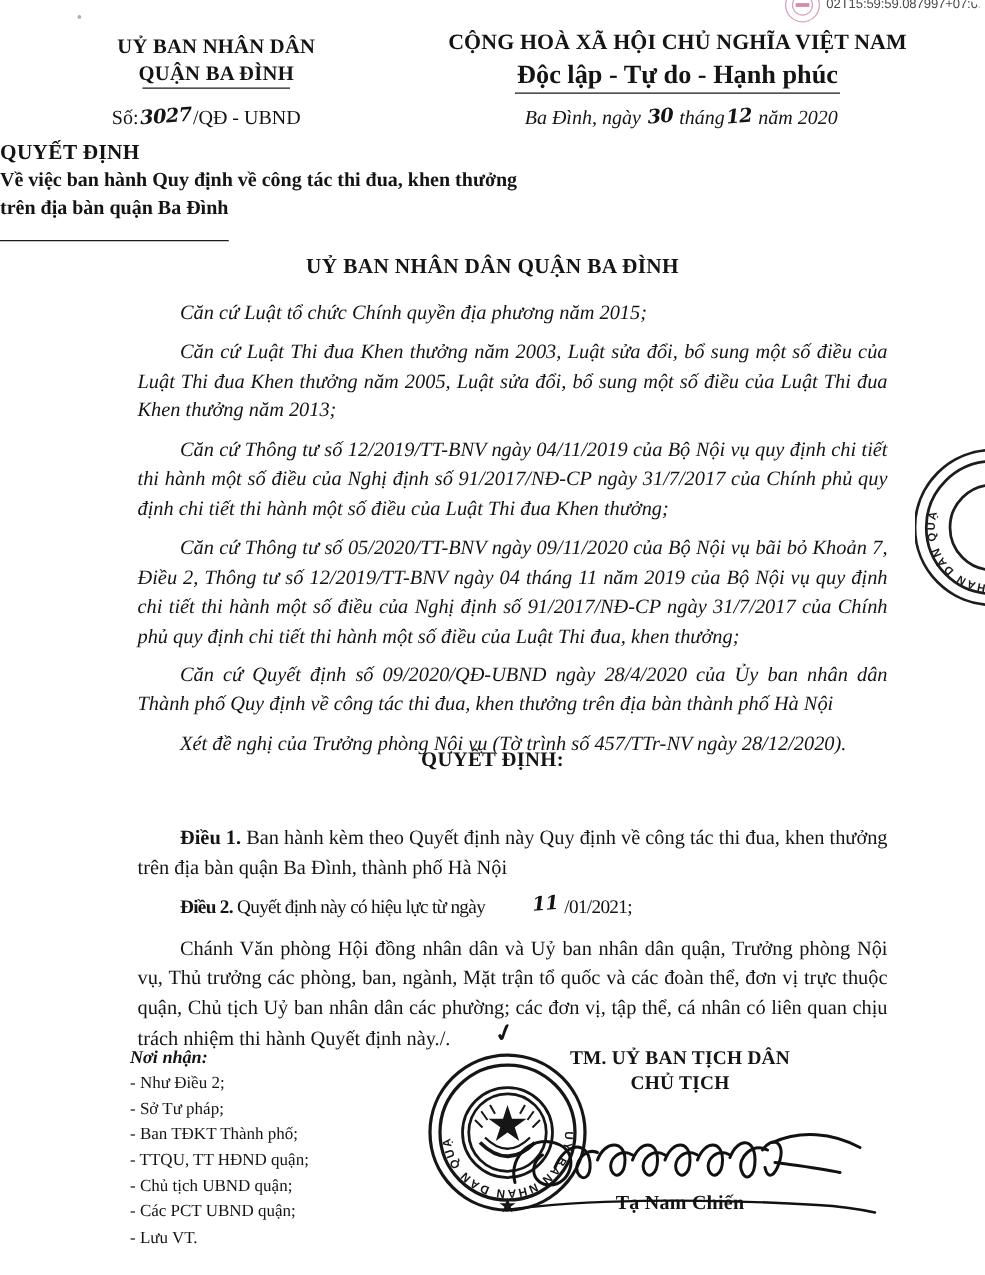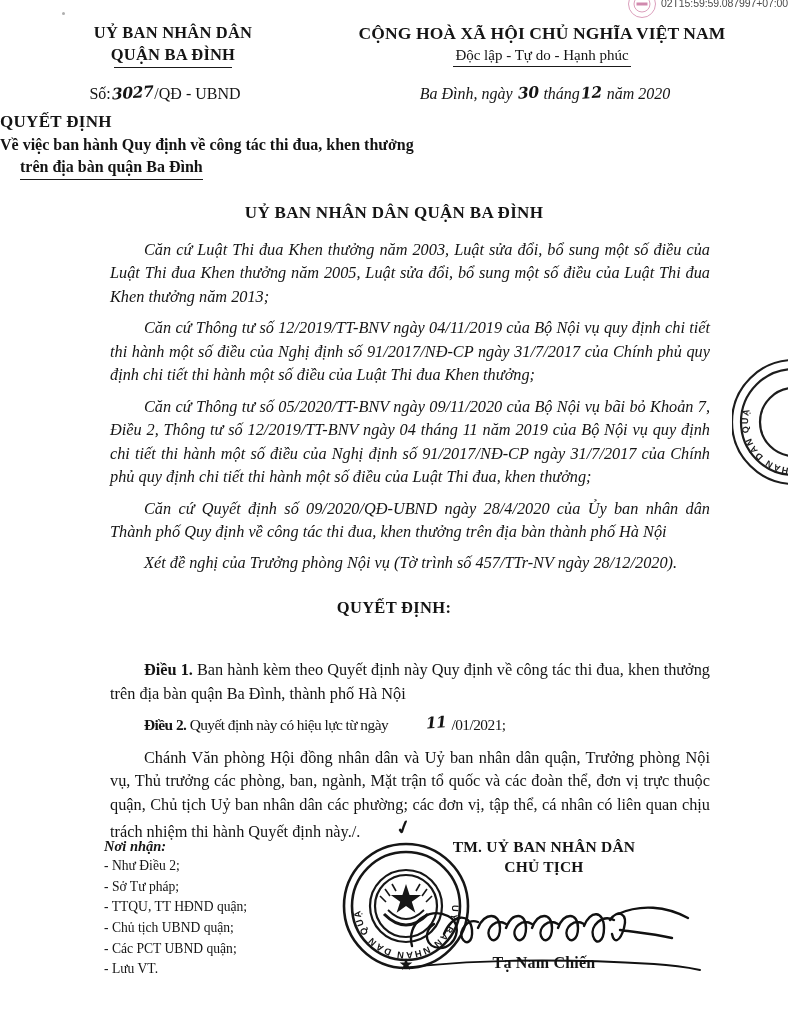--- a/index.html
+++ b/index.html
@@ -12,20 +12,21 @@
     font-family: "Liberation Serif", "DejaVu Serif", serif;
     color: #141414;
   }
   .page {
     position: relative;
     width: 788px;
     height: 1020px;
     margin: 0 auto;
     background: #ffffff;
     overflow: hidden;
+    border-radius: 17px;
   }
 
   
   .dsig-strip {
     position: absolute;
     top: -6px;
     right: 0px;
     display: flex;
     align-items: center;
     gap: 5px;
@@ -101,22 +102,22 @@
     line-height: 1.32;
     letter-spacing: .2px;
   }
   .nation-line {
     font-weight: bold;
     font-size: 17.5px;
     line-height: 1.3;
     letter-spacing: .1px;
   }
   .motto-line {
-    font-weight: normal;
-    font-size: 15px;
+    font-weight: bold;
+    font-size: 21px;
     line-height: 1.35;
     display: inline-block;
     padding: 0 2px 1px;
     border-bottom: 1.6px solid #1a1a1a;
   }
   .org-underline {
     display: block;
     width: 118px;
     height: 0;
     margin: 1px auto 0;
@@ -172,22 +173,21 @@
   }
   .doc-subject {
     font-weight: bold;
     font-size: 16px;
     line-height: 1.38;
     margin-top: 2px;
   }
   .doc-subject .u {
     display: inline-block;
     border-bottom: 1.6px solid #1a1a1a;
-    padding-bottom: 1px;
-    margin-left: 20px;
+    padding-bottom: 14px;
   }
 
   
   .authority {
     position: absolute;
     top: 203px;
     left: 0;
     right: 0;
     text-align: center;
     font-weight: bold;
@@ -377,20 +377,21 @@
       <div>Về việc ban hành Quy định về công tác thi đua, khen thưởng</div>
       <div>
         <span class="u">trên địa bàn quận Ba Đình</span>
       </div>
     </div>
   </div>
 
   <div class="authority">UỶ BAN NHÂN DÂN QUẬN BA ĐÌNH</div>
 
   <div class="preamble">
+    <p>Căn cứ Luật tổ chức Chính quyền địa phương năm 2015;</p>
     <p>Căn cứ Luật Thi đua Khen thưởng năm 2003, Luật sửa đổi, bổ sung một số điều của Luật Thi đua Khen thưởng năm 2005, Luật sửa đổi, bổ sung một số điều của Luật Thi đua Khen thưởng năm 2013;</p>
     <p>Căn cứ Thông tư số 12/2019/TT-BNV ngày 04/11/2019 của Bộ Nội vụ quy định chi tiết thi hành một số điều của Nghị định số 91/2017/NĐ-CP ngày 31/7/2017 của Chính phủ quy định chi tiết thi hành một số điều của Luật Thi đua Khen thưởng;</p>
     <p>Căn cứ Thông tư số 05/2020/TT-BNV ngày 09/11/2020 của Bộ Nội vụ bãi bỏ Khoản 7, Điều 2, Thông tư số 12/2019/TT-BNV ngày 04 tháng 11 năm 2019 của Bộ Nội vụ quy định chi tiết thi hành một số điều của Nghị định số 91/2017/NĐ-CP ngày 31/7/2017 của Chính phủ quy định chi tiết thi hành một số điều của Luật Thi đua, khen thưởng;</p>
     <p>Căn cứ Quyết định số 09/2020/QĐ-UBND ngày 28/4/2020 của Ủy ban nhân dân Thành phố Quy định về công tác thi đua, khen thưởng trên địa bàn thành phố Hà Nội</p>
     <p>Xét đề nghị của  Trưởng phòng Nội vụ (Tờ trình số 457/TTr-NV ngày 28/12/2020).</p>
   </div>
 
   <div class="decides">QUYẾT ĐỊNH:</div>
 
   <div class="articles">
@@ -401,29 +402,30 @@
     <p><span>Chánh Văn phòng Hội đồng nhân dân và Uỷ ban nhân dân quận, Trưởng phòng Nội vụ, Thủ trưởng các phòng, ban, ngành, Mặt trận tổ quốc và các đoàn thể, đơn vị trực thuộc quận, Chủ tịch Uỷ ban nhân dân các phường; các đơn vị, tập thể, cá nhân có liên quan chịu trách nhiệm thi hành Quyết định này./.</span><span class="checkmark">✓</span></p>
   </div>
 
   <div class="footer">
 
     <div class="recipients">
       <div class="recipients-title">Nơi nhận:</div>
       <ul>
         <li>- Như Điều 2;</li>
         <li>- Sở Tư pháp;</li>
+        <li>- Ban TĐKT Thành phố;</li>
         <li>- TTQU, TT HĐND quận;</li>
         <li>- Chủ tịch UBND quận;</li>
         <li>- Các PCT UBND quận;</li>
         <li>- Lưu VT.</li>
       </ul>
     </div>
 
     <div class="signature">
-      <div class="sig-role-1">TM. UỶ BAN NHÂN DÂN</div>
+      <div class="sig-role-1">TM. UỶ BAN TỊCH DÂN</div>
       <div class="sig-role-2">CHỦ TỊCH</div>
       <div class="sig-name">Tạ Nam Chiến</div>
 
       <svg class="seal" viewBox="0 0 132 132">
         <g fill="none" stroke="#161616" stroke-width="2.6">
           <circle cx="66" cy="66" r="62"></circle>
           <circle cx="66" cy="66" r="54"></circle>
         </g>
         <g fill="none" stroke="#161616" stroke-width="2.2">
           <circle cx="66" cy="66" r="36"></circle>

